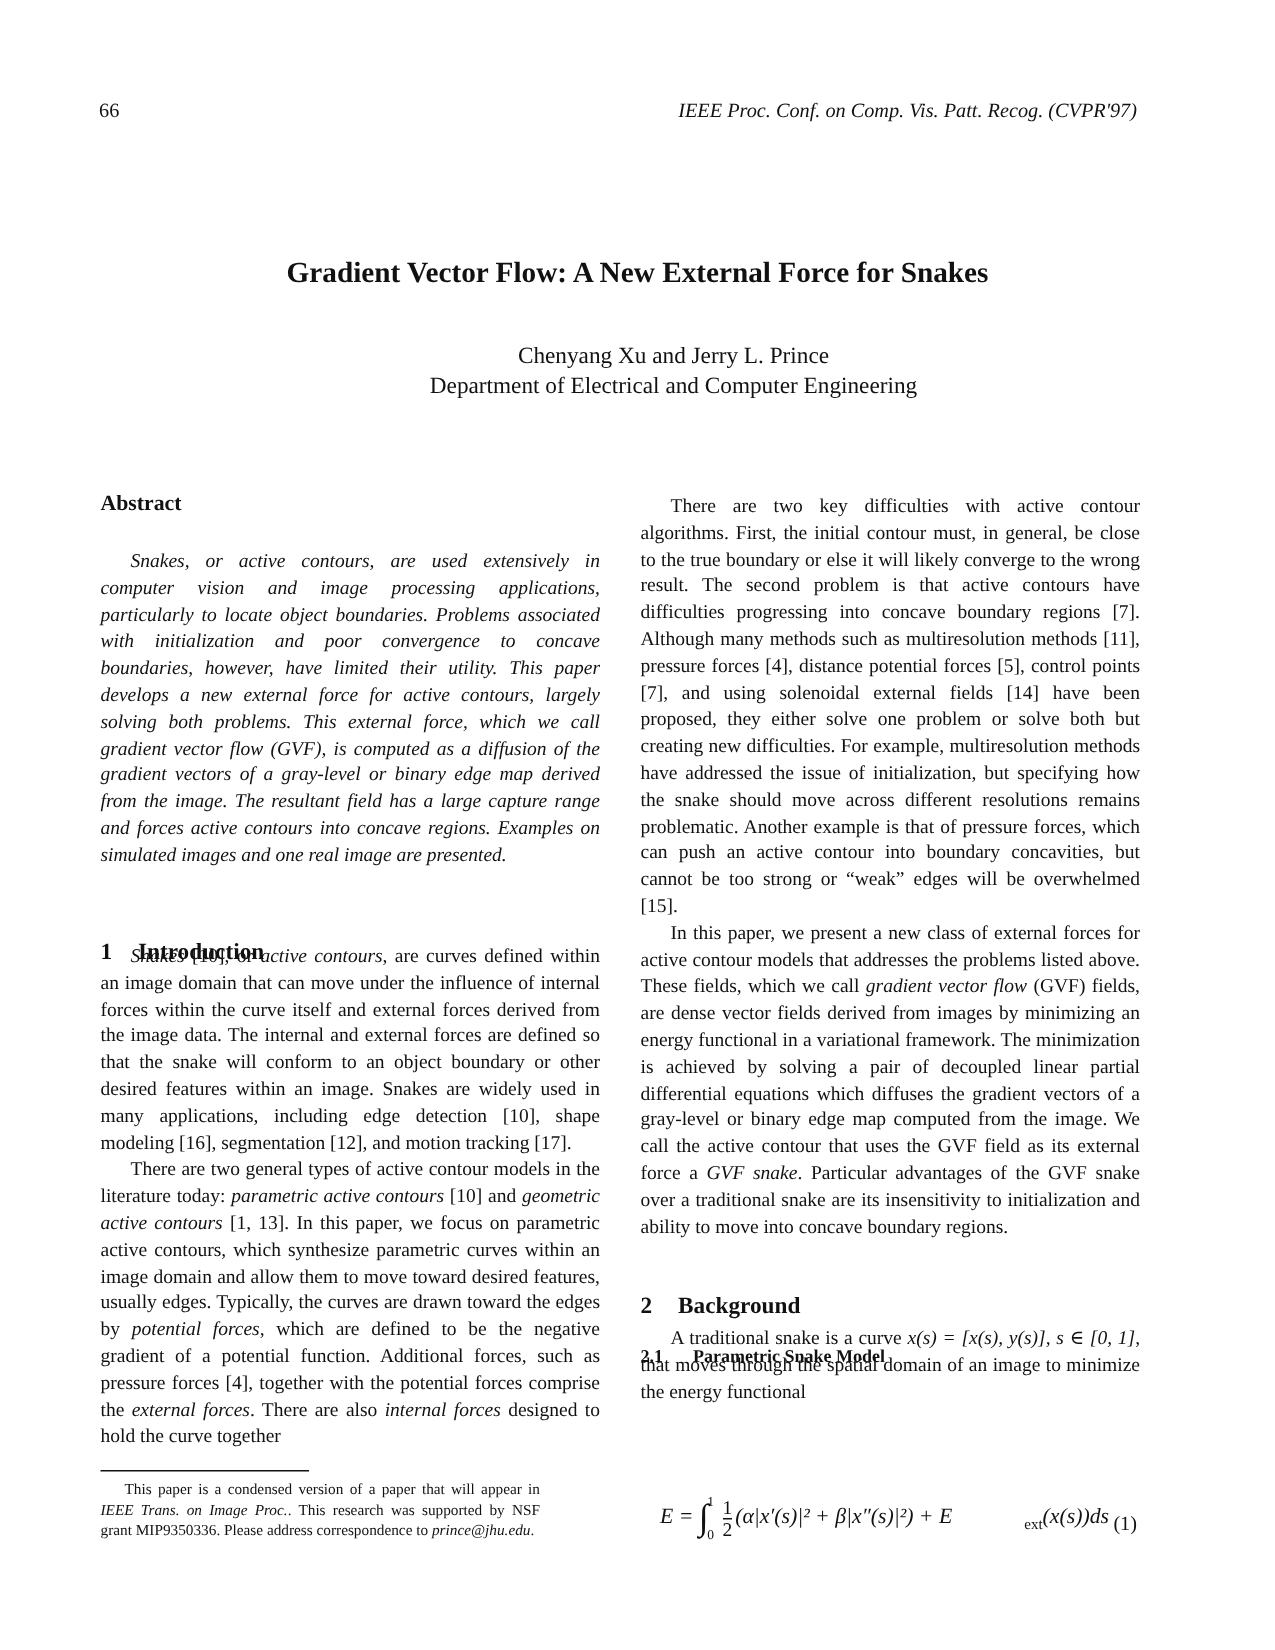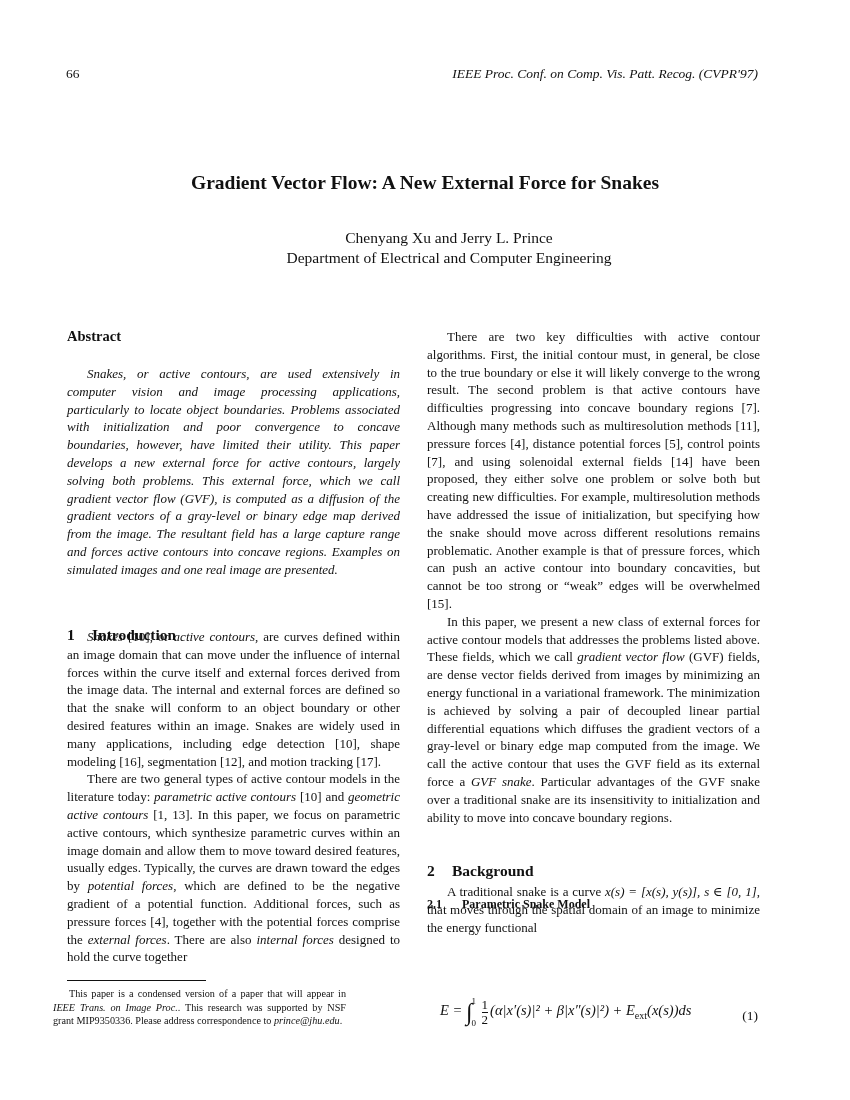--- a/index.html
+++ b/index.html
@@ -16,25 +16,25 @@
   .col-right { left: 427px; }
   .col p { margin: 0; text-indent: 0; }
   .col p.ind { text-indent: 20px; }
   .abs-head { top: 328px; font-weight: bold; font-size: 14.5px; text-align: left; width: 333px; }
   .abstract-text { top: 365px; font-style: italic; }
   .sec-head { font-weight: bold; font-size: 15.5px; }
   .sec-head .num { display: inline-block; width: 25px; }
   .subsec-head { font-weight: bold; font-size: 12px; }
   .subsec-head .num { display: inline-block; width: 35px; }
   .footnote-rule { left: 67px; top: 980px; width: 139px; border-top: 1px solid #111; }
-  .footnote { left: 53px; top: 987px; width: 293px; font-size: 10.2px; line-height: 13.5px; text-align: justify; }
+  .footnote { left: 67px; top: 987px; width: 293px; font-size: 10.2px; line-height: 13.5px; text-align: justify; }
   .footnote p { margin: 0; text-indent: 16px; }
   em, .it { font-style: italic; }
   .eq { left: 440px; top: 990px; width: 320px; font-size: 14.5px; font-style: italic; white-space: nowrap; }
-  .eq .rm { font-style: normal; }
+  .eq .rm { font-style: normal; margin-left: 48px; }
   .eq-num { right: 92px; top: 1008px; font-size: 13.5px; }
   .frac { display: inline-block; vertical-align: middle; text-align: center; font-style: normal; line-height: 14px; margin: 0 2px; }
   .frac span { display: block; font-size: 13px; }
   .frac .den { border-top: 1px solid #111; }
   .integral { font-size: 24px; font-style: normal; vertical-align: middle; position: relative; }
   .lims { display: inline-block; vertical-align: middle; font-size: 9px; line-height: 22px; font-style: normal; margin-left: -1px; }
   .lims span { display: block; }
 </style>
 </head>
 <body>

